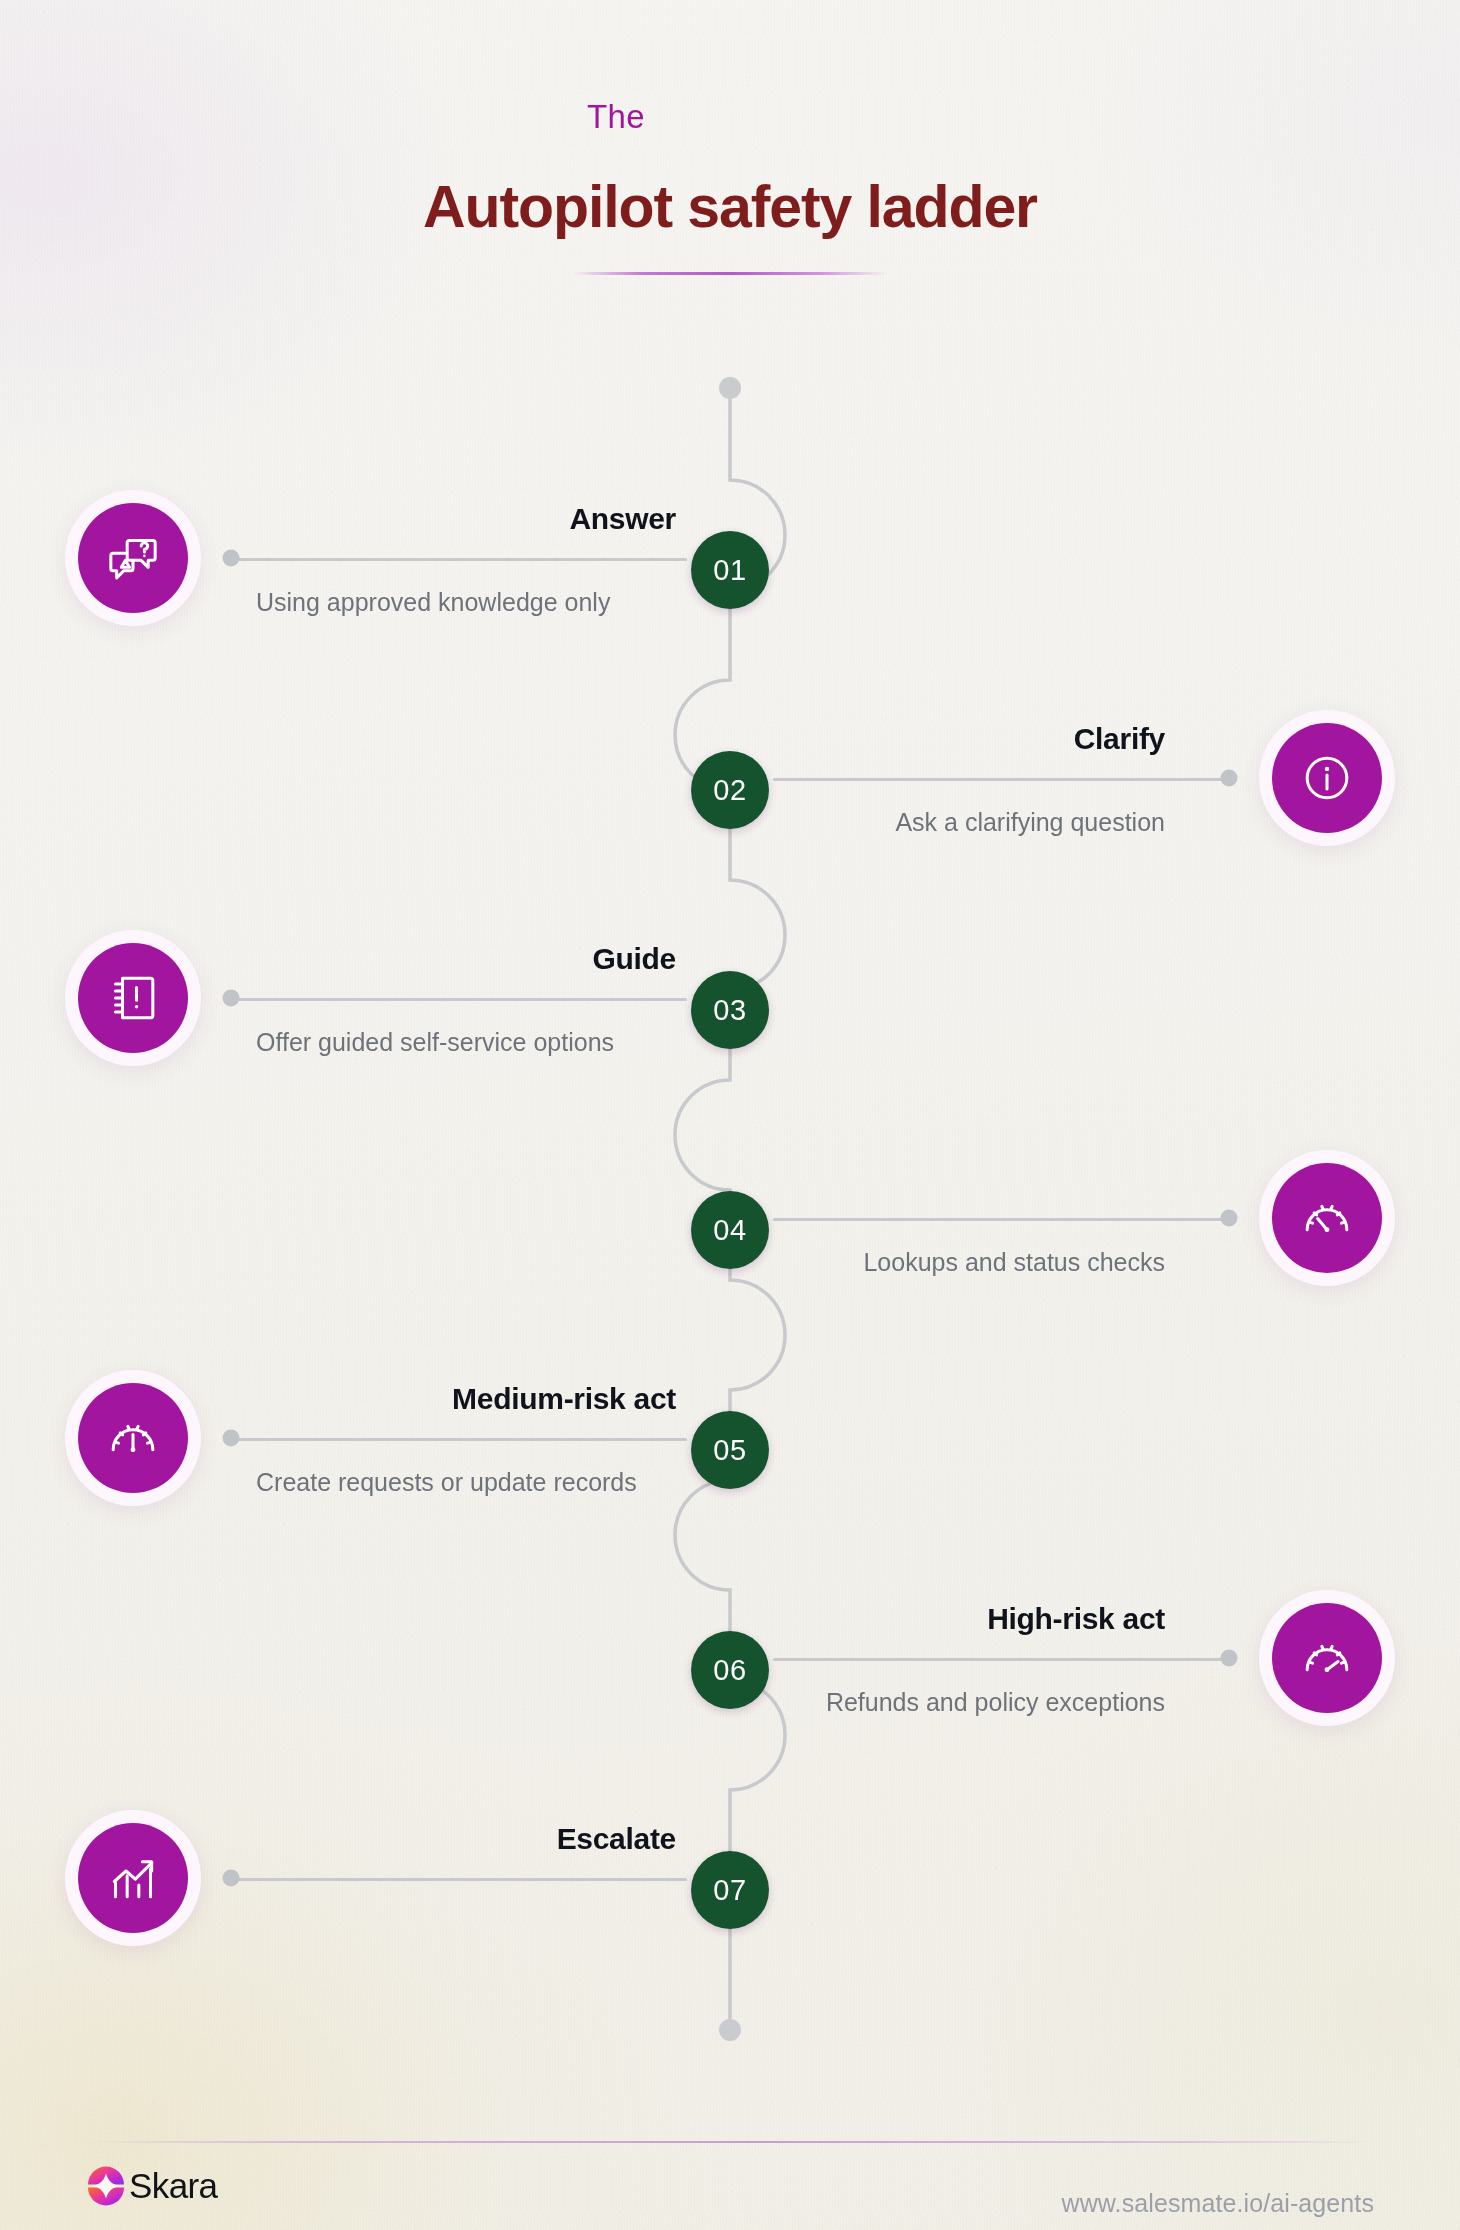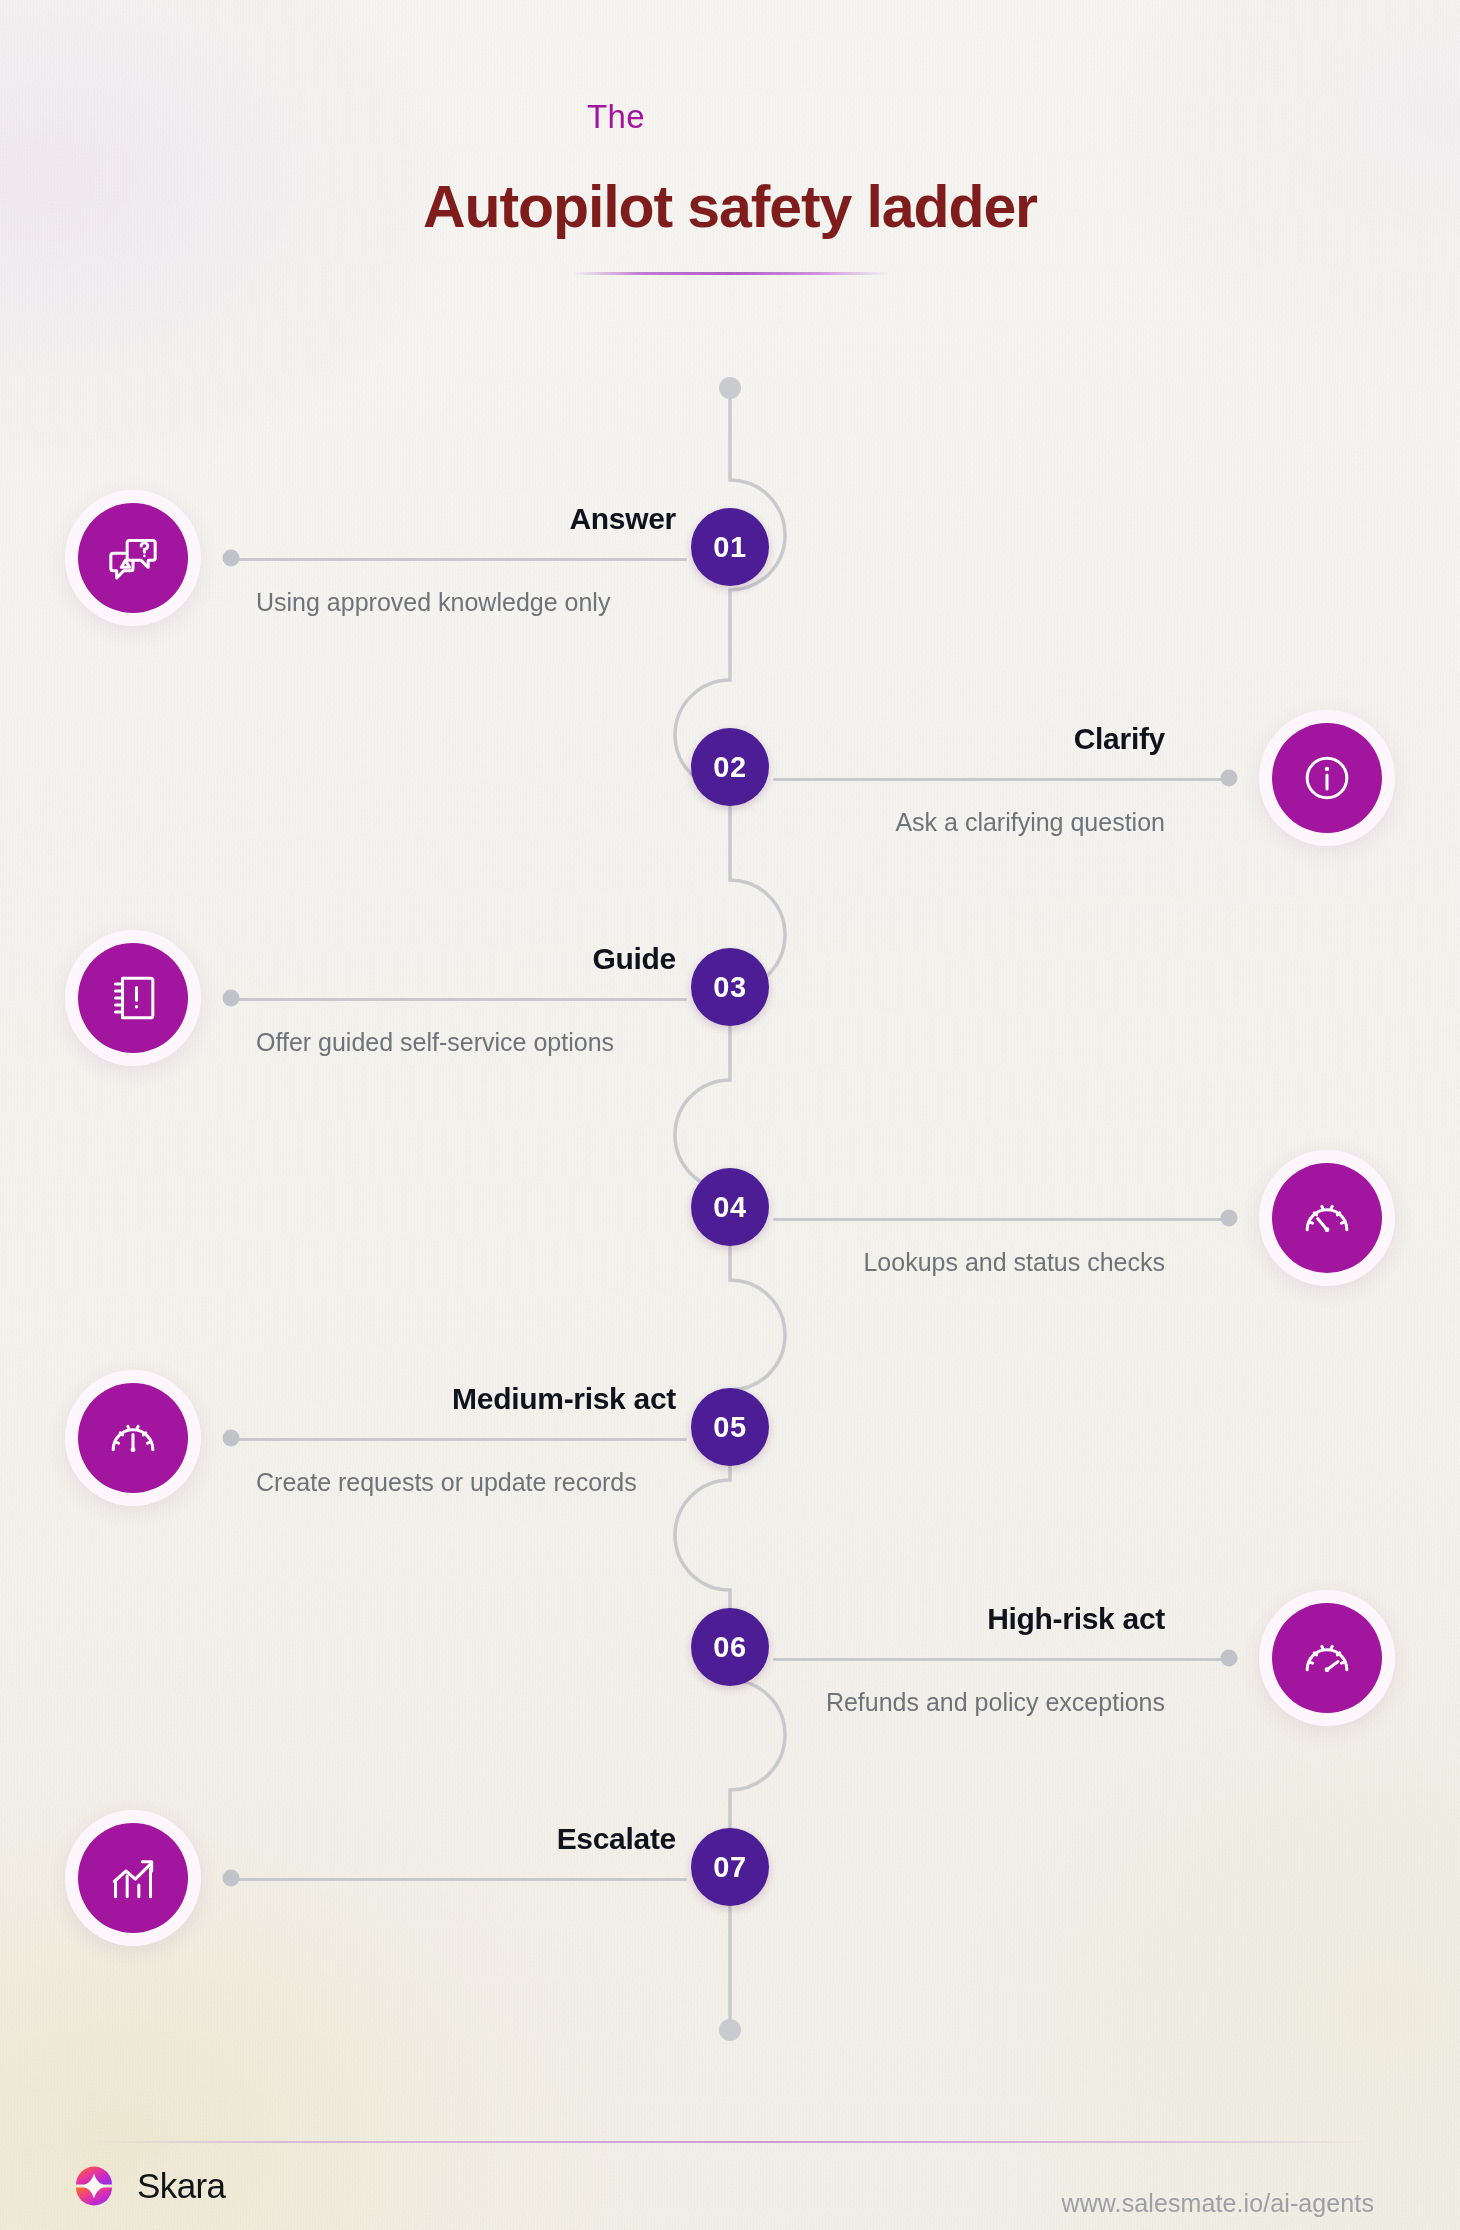--- a/index.html
+++ b/index.html
@@ -48,25 +48,25 @@
 
   .endcap{
     position:absolute; width:22px; height:22px; border-radius:50%;
     background:#c9cbce; left:100px; transform:translate(-50%,-50%);
   }
 
   
   .row{ position:absolute; left:0; width:1460px; height:200px; }
 
   .num{
-    position:absolute; left:730px; top:89px; transform:translate(-50%,-50%);
+    position:absolute; left:730px; top:112px; transform:translate(-50%,-50%);
     width:78px; height:78px; border-radius:50%;
-    background:#4c1d95;
+    background:#14532d;
     display:flex; align-items:center; justify-content:center;
-    color:#fff; font-size:29px; font-weight:700; letter-spacing:.6px;
+    color:#fff; font-size:29px; font-weight:400; letter-spacing:.6px;
     box-shadow:0 3px 9px rgba(100,20,100,.20);
   }
 
   .iconwrap{
     position:absolute; top:100px; transform:translate(-50%,-50%);
     width:136px; height:136px; border-radius:50%;
     background:#fdf7fd;
     display:flex; align-items:center; justify-content:center;
     box-shadow:0 5px 20px rgba(130,60,140,.10);
   }
@@ -100,21 +100,21 @@
   .row.left  .label{ left:256px; top:44px; text-align:right; }
   .row.left  .desc { left:256px; top:127px; text-align:left; }
   .row.right .label{ left:745px; top:44px; text-align:right; }
   .row.right .desc { left:745px; top:127px; text-align:right; }
 
   
   .frule{
     position:absolute; top:2141px; left:84px; width:1292px; height:2px;
     background:linear-gradient(90deg, rgba(190,140,205,0) 0%, rgba(196,146,212,.55) 16%, rgba(186,128,205,.75) 52%, rgba(199,152,214,.5) 85%, rgba(190,140,205,0) 100%);
   }
-  .brand{ position:absolute; left:74px; top:2166px; display:flex; align-items:center; gap:23px; }
+  .brand{ position:absolute; left:86px; top:2166px; display:flex; align-items:center; gap:3px; }
   .brand svg{ width:40px; height:40px; display:block; }
   .brandtext{ font-size:35px; font-weight:500; color:#111317; letter-spacing:-.6px; }
   .siteurl{
     position:absolute; right:86px; top:2177px; font-size:25px; color:#9ca0a6; letter-spacing:.1px;margin-top:12px;
   }
 </style>
 </head>
 <body>
 
 <div id="poster"></div>

